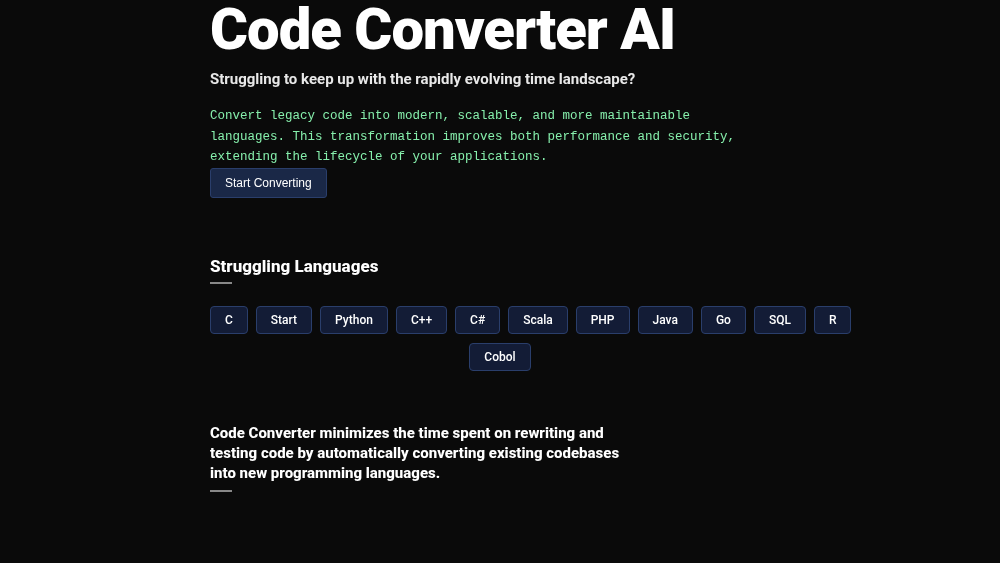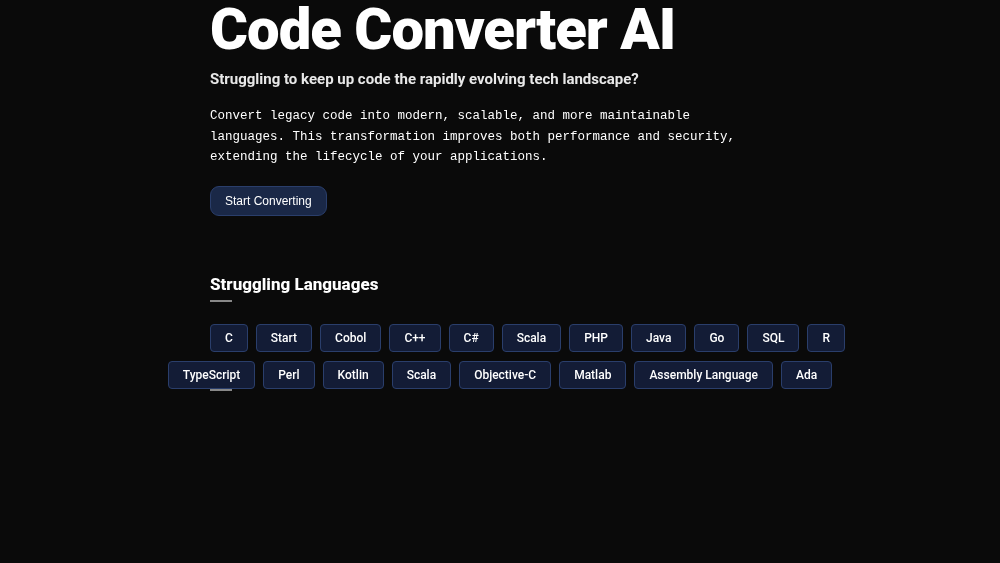--- a/index.html
+++ b/index.html
@@ -30,34 +30,33 @@
     }
     .subtitle {
       font-size: 15px;
       font-weight: 700;
       color: #e8e8e8;
       margin-bottom: 18px;
     }
     .description {
       font-family: 'Courier New', Courier, monospace;
       font-size: 12.5px;
-      color: #ffffff;
+      color: #86efac;
       line-height: 1.65;
-      margin-bottom: 18px;
       max-width: 560px;
     }
     .cta-button {
       display: inline-block;
       background: #1a2847;
       border: 1px solid #2a3e6b;
       color: #ffffff;
       font-size: 12px;
       font-weight: 500;
       padding: 7px 14px;
-      border-radius: 9px;
+      border-radius: 3px;
       cursor: pointer;
     }
     .section-heading {
       font-size: 17px;
       font-weight: 800;
       color: #ffffff;
       margin-top: 58px;
       margin-bottom: 6px;
     }
     .heading-underline {
@@ -107,49 +106,43 @@
       height: 2px;
       background: #888;
       margin-bottom: 22px;
     }
   </style>
 </head>
 <body>
 
 <div class="container">
   <h1 class="hero-title">Code Converter AI</h1>
-  <div class="subtitle">Struggling to keep up code the rapidly evolving tech landscape?</div>
+  <div class="subtitle">Struggling to keep up with the rapidly evolving time landscape?</div>
   <div class="description">Convert legacy code into modern, scalable, and more maintainable languages. This transformation improves both performance and security, extending the lifecycle of your applications.</div>
   <button class="cta-button">Start Converting</button>
 
   <div class="section-heading">Struggling Languages</div>
   <div class="heading-underline"></div>
 
   <div class="languages-container">
     <div class="languages-row" id="lang-row-1">
         <div class="language-pill">C</div>
         <div class="language-pill">Start</div>
-        <div class="language-pill">Cobol</div>
+        <div class="language-pill">Python</div>
         <div class="language-pill">C++</div>
         <div class="language-pill">C#</div>
         <div class="language-pill">Scala</div>
         <div class="language-pill">PHP</div>
         <div class="language-pill">Java</div>
         <div class="language-pill">Go</div>
         <div class="language-pill">SQL</div>
         <div class="language-pill">R</div>
       </div>
-    <div class="languages-row languages-row-2" id="lang-row-2">
-        <div class="language-pill">TypeScript</div>
-        <div class="language-pill">Perl</div>
-        <div class="language-pill">Kotlin</div>
-        <div class="language-pill">Scala</div>
-        <div class="language-pill">Objective-C</div>
-        <div class="language-pill">Matlab</div>
-        <div class="language-pill">Assembly Language</div>
-        <div class="language-pill">Ada</div>
+    <div class="languages-row languages-row-3" id="lang-row-3">
+        <div class="language-pill">Cobol</div>
       </div>
   </div>
 
+  <div class="benefit-text">Code Converter minimizes the time spent on rewriting and testing code by automatically converting existing codebases into new programming languages.</div>
   <div class="benefit-underline"></div>
 
   
 </div>
 
 </body></html>

